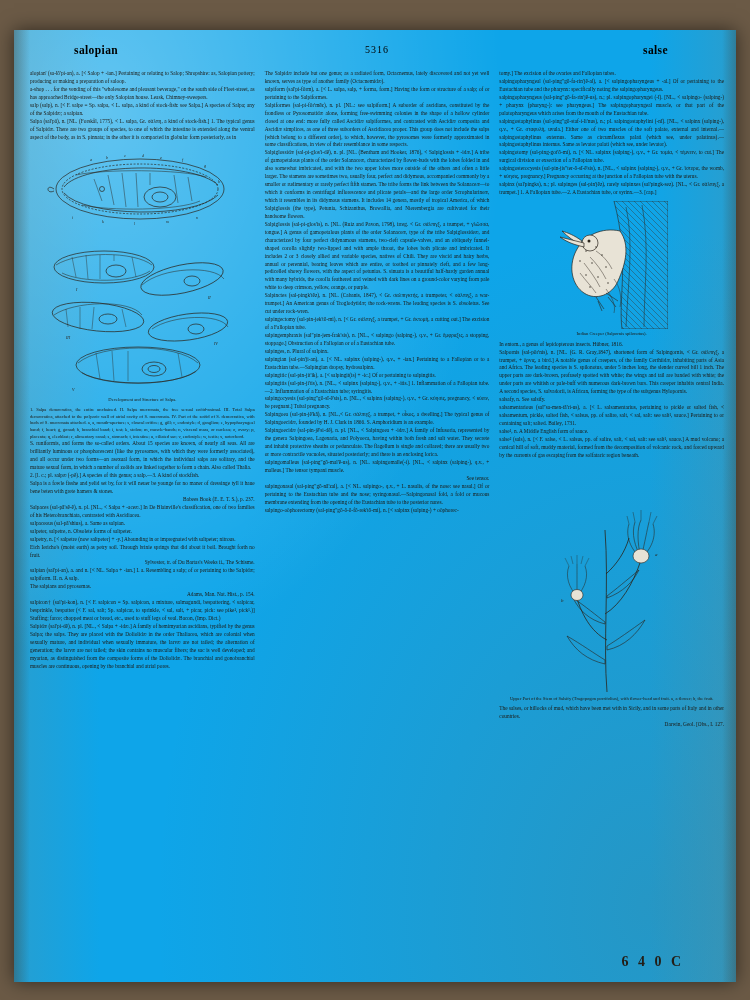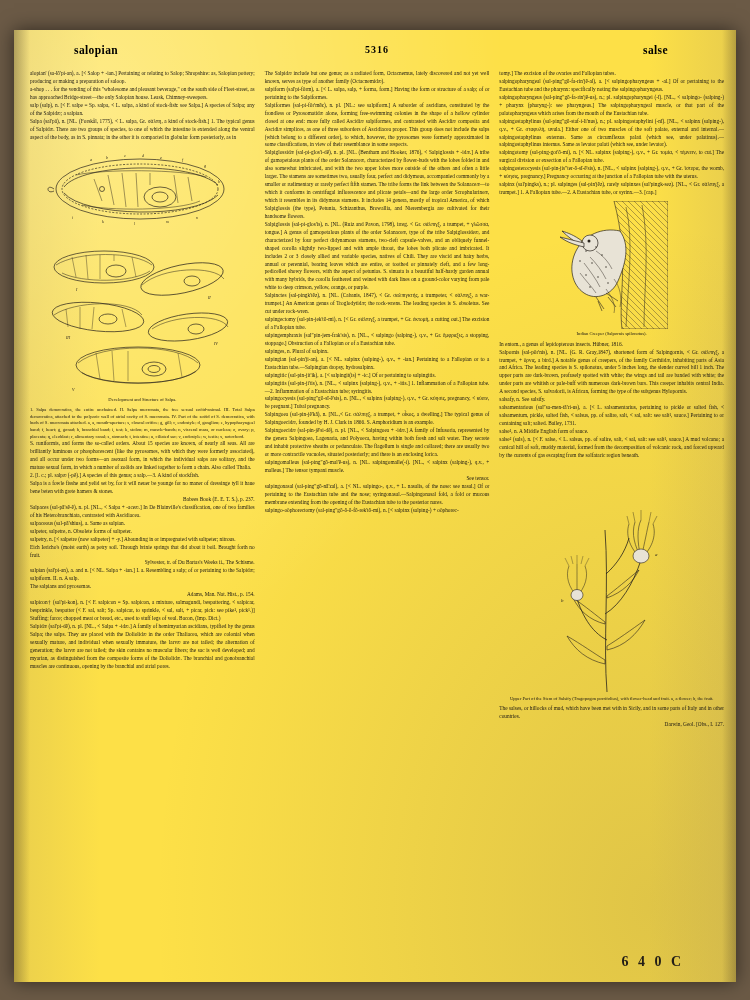--- a/index.html
+++ b/index.html
@@ -3,41 +3,41 @@
 <meta charset="utf-8">
 <style>
   html,body{margin:0;padding:0;}
   body{
     width:750px;height:1000px;overflow:hidden;
     background:#6b5a46;
     font-family:"Liberation Serif", serif;
   }
   .page{
     position:absolute;left:14px;top:30px;width:722px;height:952px;
-    background:#fde047;
+    background:#0ea5e9;
     box-shadow:0 0 18px rgba(0,0,0,.55);
   }
   
   .page:before{
     content:"";position:absolute;inset:0;
     background:
       radial-gradient(ellipse at 12% 8%, rgba(255,255,255,.35), rgba(255,255,255,0) 45%),
       radial-gradient(ellipse at 88% 92%, rgba(120,100,70,.22), rgba(255,255,255,0) 55%),
       linear-gradient(90deg, rgba(150,130,100,.18), rgba(255,255,255,0) 12%, rgba(255,255,255,0) 88%, rgba(150,130,100,.20));
     pointer-events:none;
   }
   .inner{position:absolute;left:16px;top:14px;right:12px;bottom:14px;}
 
   
   .runhead{
     position:relative;height:22px;
     font-size:11.5px;font-weight:bold;letter-spacing:.4px;
   }
   .runhead .l{position:absolute;left:44px;top:0;}
-  .runhead .c{position:absolute;left:50%;top:0;transform:translateX(-50%);font-weight:bold;font-size:10px;letter-spacing:1px;}
+  .runhead .c{position:absolute;left:50%;top:0;transform:translateX(-50%);font-weight:normal;font-size:10px;letter-spacing:1px;}
   .runhead .r{position:absolute;right:56px;top:0;}
 
   
   .cols{position:absolute;left:0;right:0;top:26px;bottom:0;display:flex;gap:10px;}
   .col{width:33.33%;position:relative;}
   .col .txt{
     font-size:5.3px;line-height:1.5;text-align:justify;
     color:#1d1913;
     hyphens:auto;
   }

